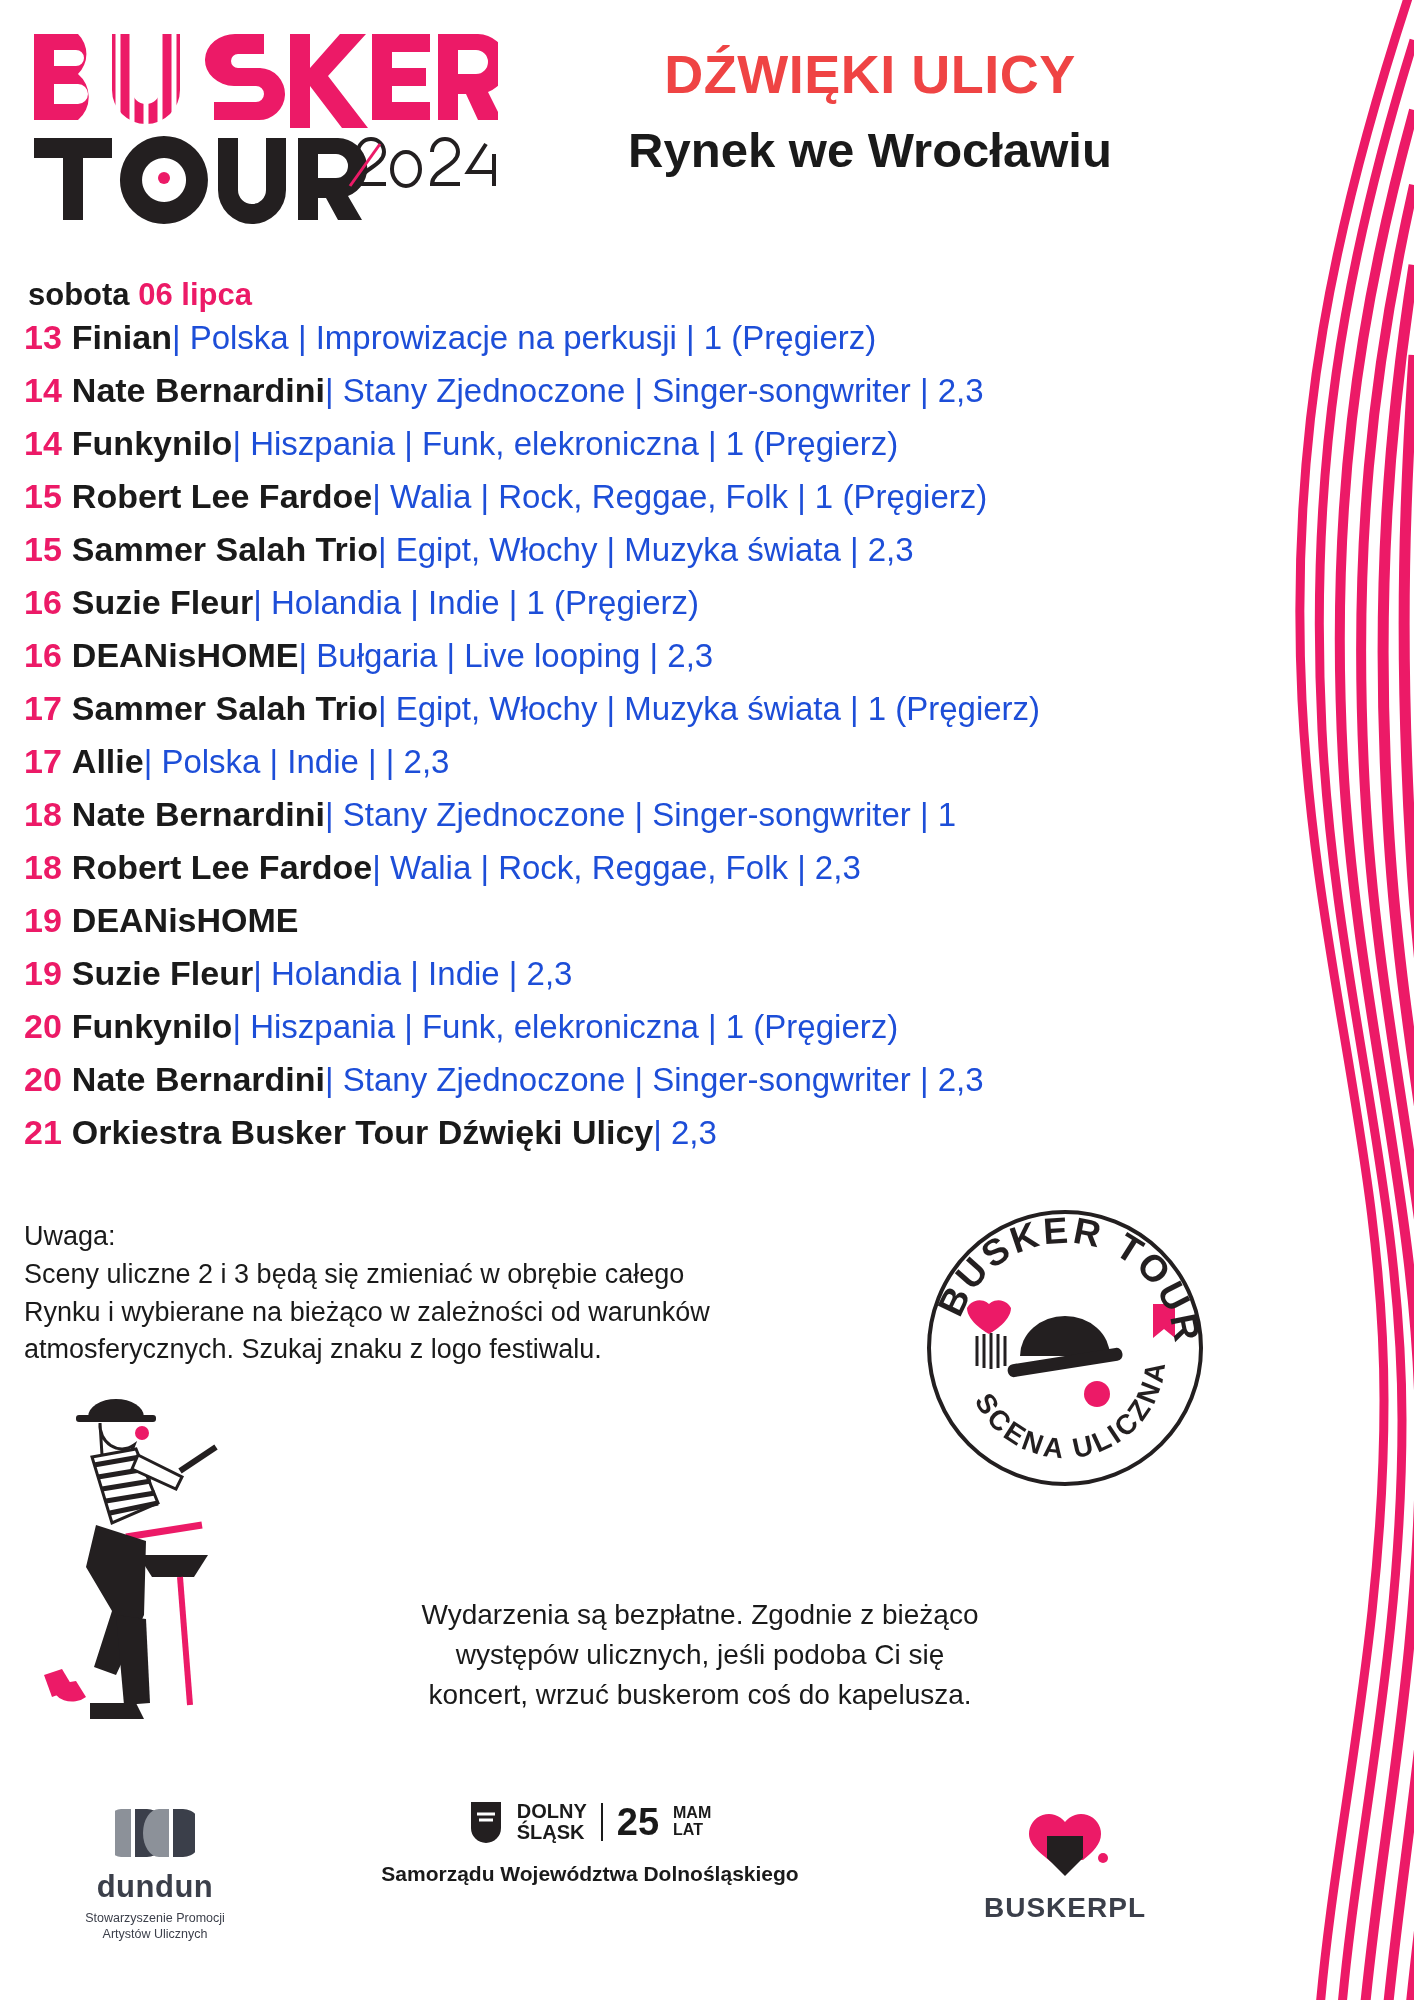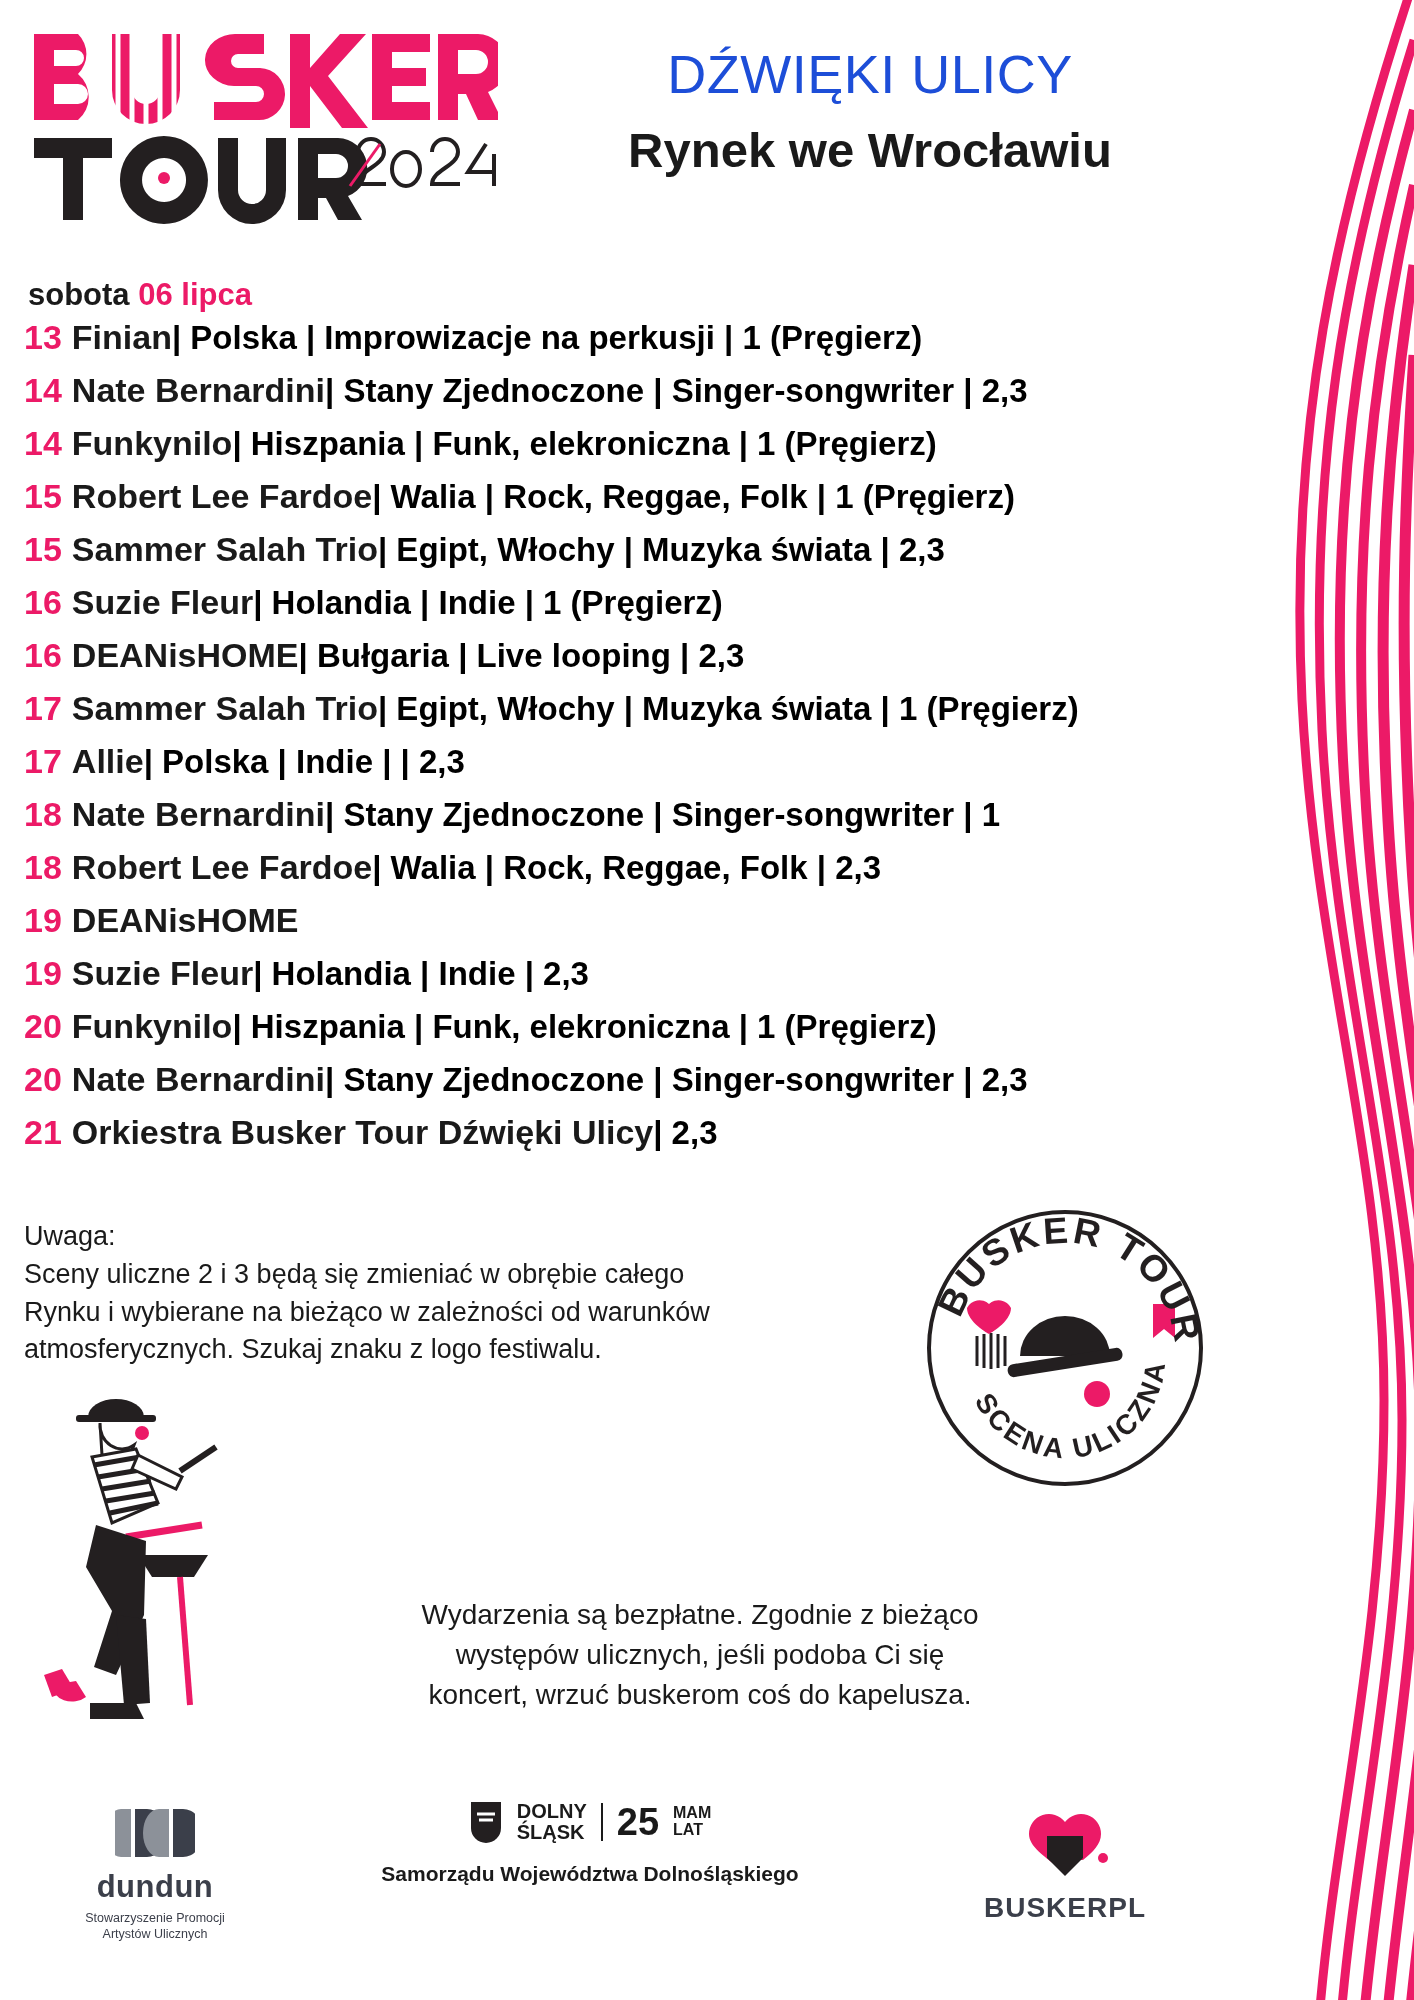--- a/index.html
+++ b/index.html
@@ -43,22 +43,22 @@
   }
   .title-block {
     position: absolute;
     left: 520px;
     top: 28px;
     width: 700px;
     text-align: center;
   }
   .title-main {
     font-size: 54px;
-    font-weight: normal;
-    color: #1d4ed8;
+    font-weight: bold;
+    color: #ef4444;
     letter-spacing: 0.5px;
     line-height: 1.05;
   }
   .title-sub {
     margin-top: 22px;
     font-size: 49px;
     font-weight: bold;
     color: #1a1a1a;
     line-height: 1.05;
     text-align: center;
@@ -95,22 +95,22 @@
     color: #ec1a67;
     margin-right: 10px;
   }
   .row .artist {
     font-size: 34px;
     font-weight: bold;
     color: #1a1a1a;
   }
   .row .rest {
     font-size: 33px;
-    font-weight: bold;
-    color: #000000;
+    font-weight: normal;
+    color: #1d4ed8;
   }
 
   
   .note {
     position: absolute;
     left: 24px;
     top: 1218px;
     width: 930px;
     font-size: 27px;
     line-height: 1.40;

